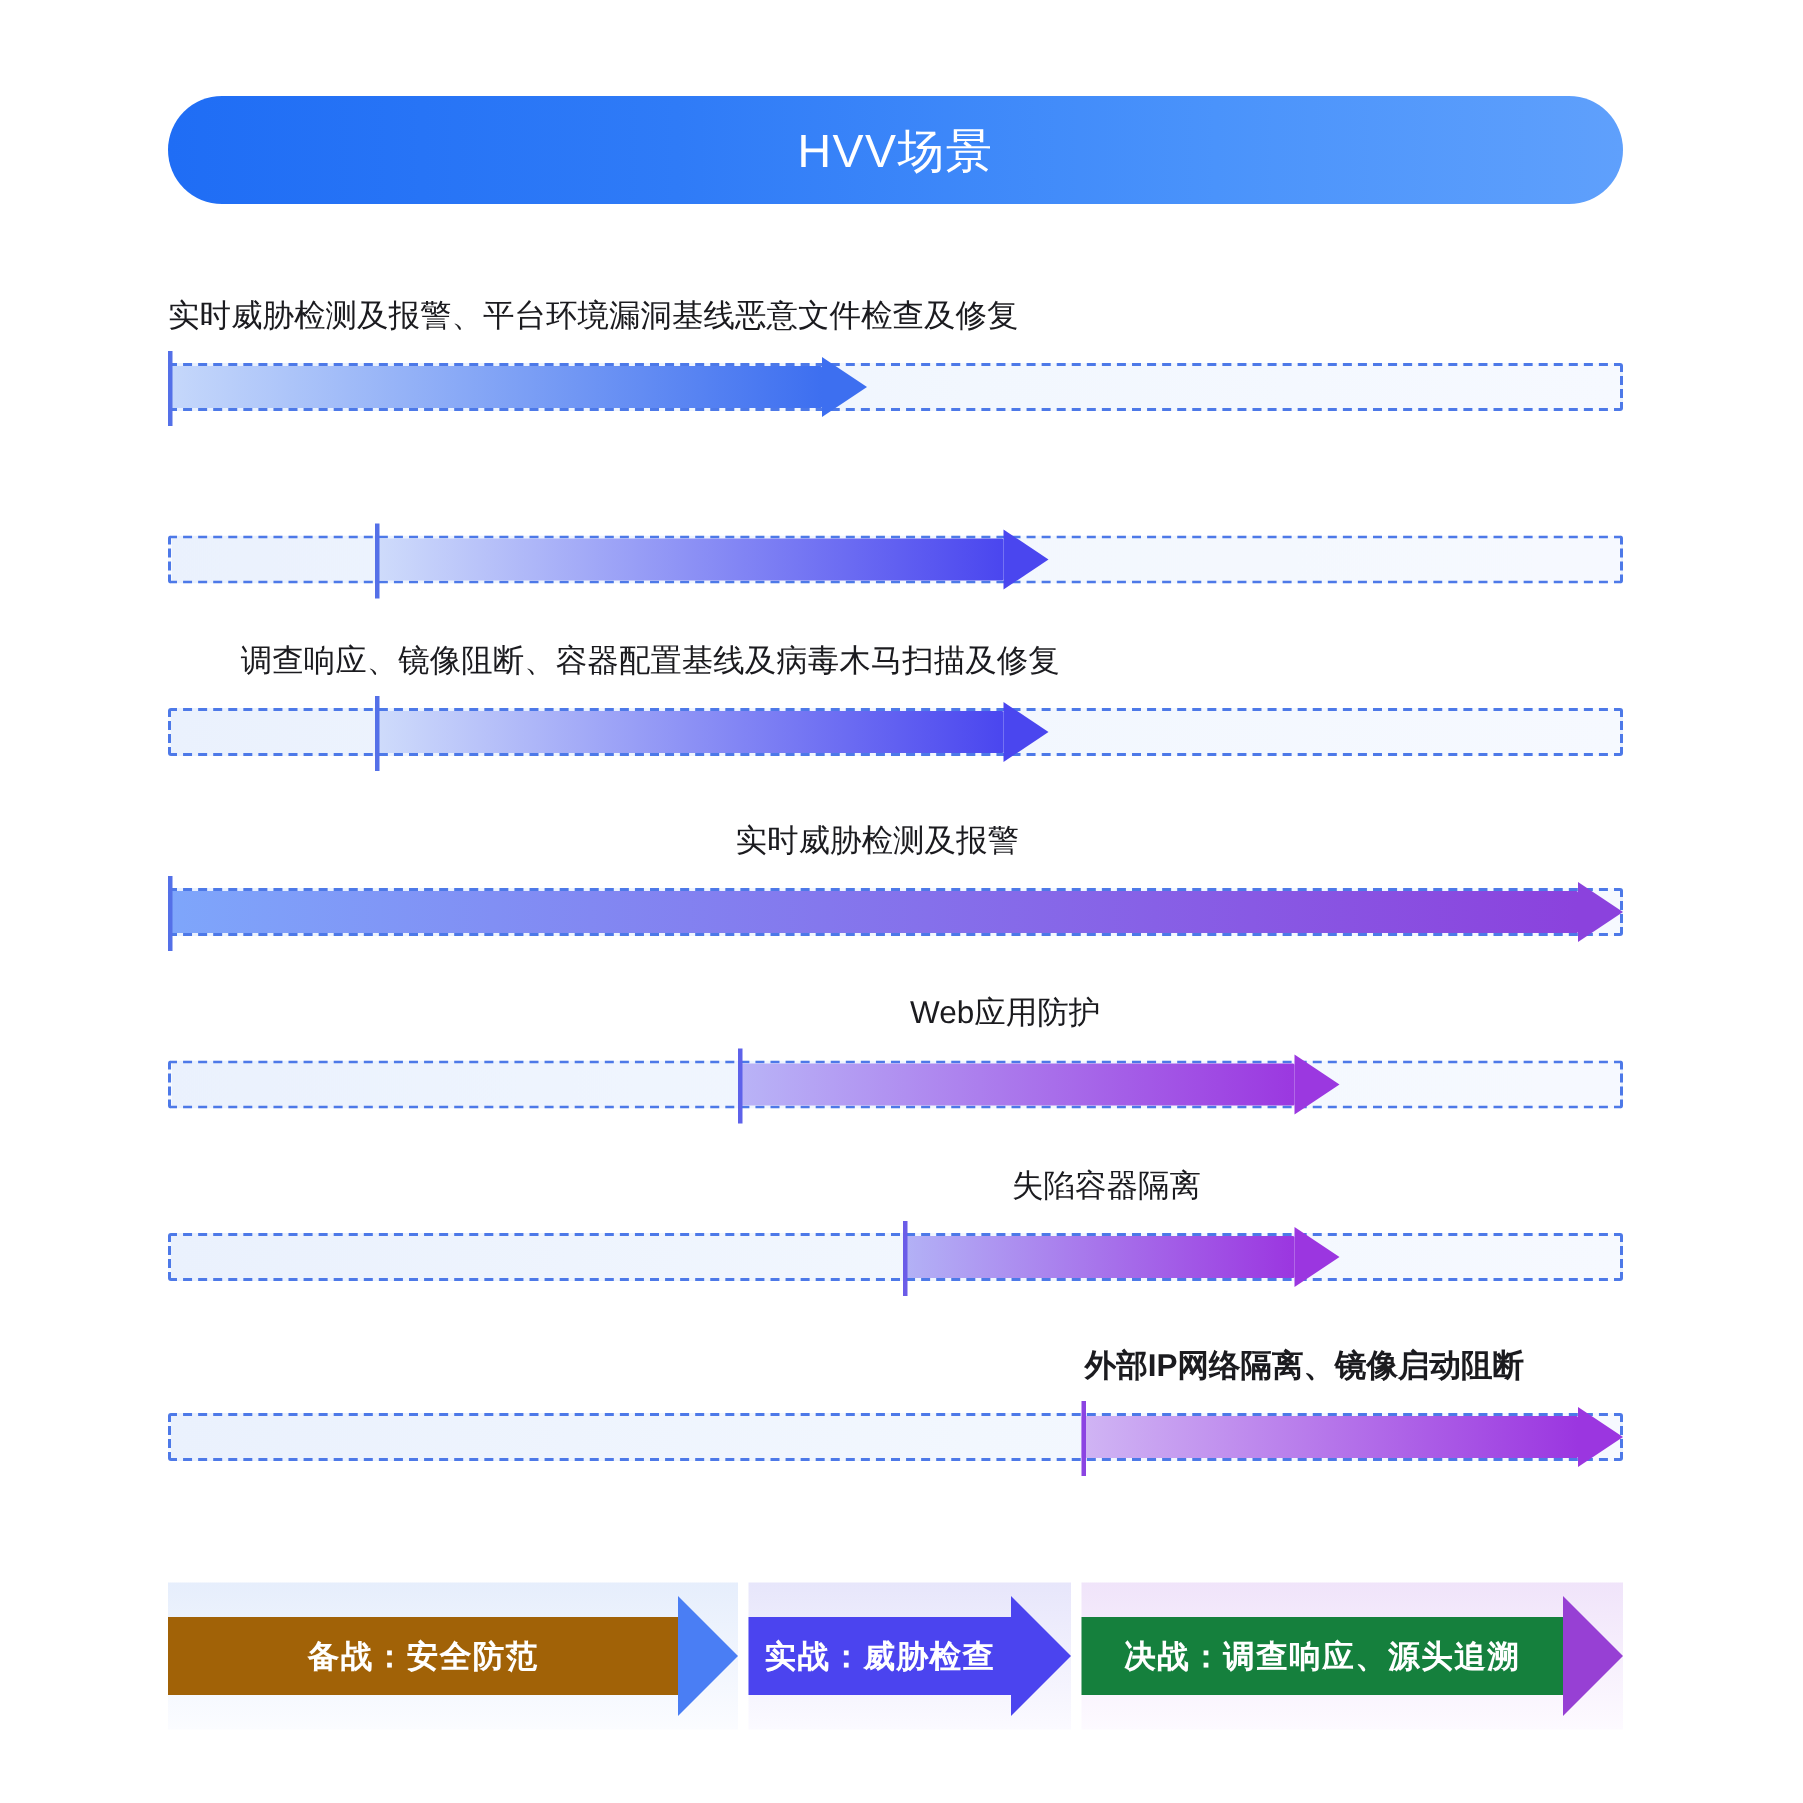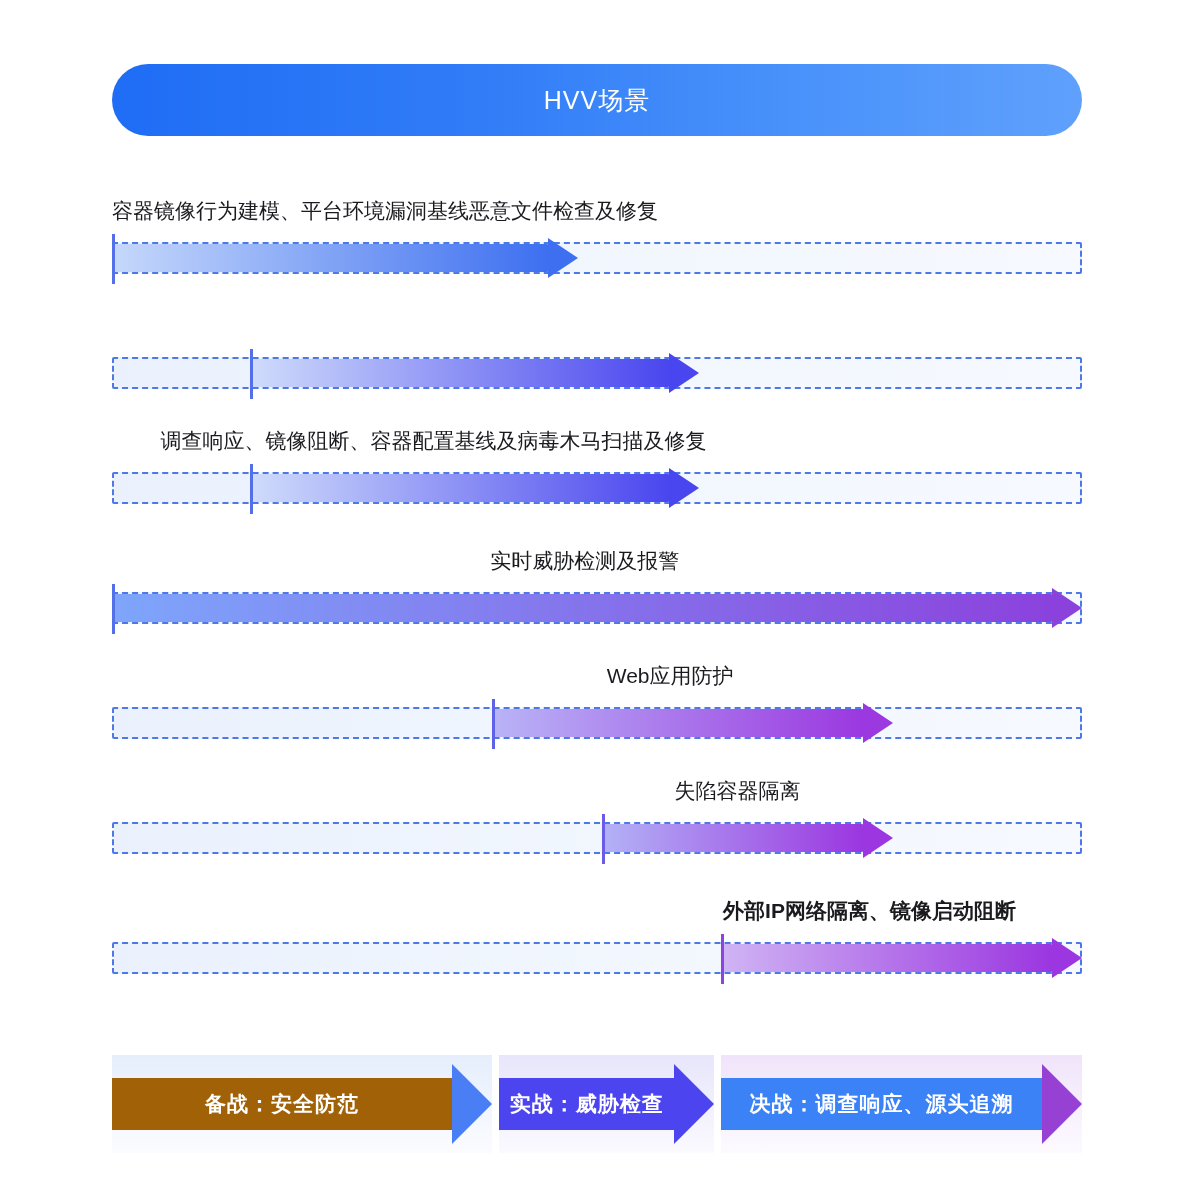--- a/index.html
+++ b/index.html
@@ -23,21 +23,21 @@
     width: 970px;
     height: 72px;
     border-radius: 36px;
     background: linear-gradient(90deg, #1f6df5 0%, #2f7bf7 35%, #4a93fb 72%, #5fa0fc 100%);
     display: flex;
     align-items: center;
     justify-content: center;
   }
   #title-banner .title-text {
     color: #ffffff;
-    font-size: 25px;
+    font-size: 31px;
     font-weight: 400;
     letter-spacing: 1px;
     line-height: 1;
   }
 
   
   .row {
     position: absolute;
     left: 112px;
     width: 970px;
@@ -138,21 +138,21 @@
 </style>
 </head>
 <body>
 
 <div id="title-banner">
   <span class="title-text">HVV场景</span>
 </div>
 
 <div id="timeline-rows">
     <div class="row" style="top: 196px;">
-      <div class="row-label" style="left: 0px;">容器镜像行为建模、平台环境漏洞基线恶意文件检查及修复</div>
+      <div class="row-label" style="left: 0px;">实时威胁检测及报警、平台环境漏洞基线恶意文件检查及修复</div>
       <div class="track" style="border-color: rgb(77, 121, 232);"></div>
       <div class="arrow" style="left: 0px; width: 465.6px;">
         <div class="shaft" style="width: 435.6px; background: linear-gradient(90deg, rgb(198, 216, 251) 0%, rgb(61, 111, 240) 100%);"></div>
         <div class="head" style="left: 435.6px; border-left: 30px solid rgb(61, 111, 240);"></div>
       </div>
       <div class="tick" style="left: 0px; background: rgb(84, 112, 232);"></div>
     </div>
     <div class="row" style="top: 311px;">
       <div class="track" style="border-color: rgb(77, 121, 232);"></div>
       <div class="arrow" style="left: 137.74px; width: 449.11px;">
@@ -218,18 +218,18 @@
     </div>
     <div class="phase" style="left: 387.03px; width: 215.34px;">
       <div class="band" style="background: linear-gradient(rgb(231, 230, 251) 0%, rgb(251, 250, 255) 100%);"></div>
       <div class="bar" style="width: 175.34px; background: rgb(75, 68, 239);">
         <span class="phase-text">实战：威胁检查</span>
       </div>
       <div class="tipwrap" style="left: 175.34px; border-left: 40px solid rgb(75, 68, 239);"></div>
     </div>
     <div class="phase" style="left: 609.16px; width: 360.84px;">
       <div class="band" style="background: linear-gradient(rgb(240, 228, 250) 0%, rgb(253, 250, 255) 100%);"></div>
-      <div class="bar" style="width: 320.84px; background: #3b82f6;">
+      <div class="bar" style="width: 320.84px; background: #15803d;">
         <span class="phase-text">决战：调查响应、源头追溯</span>
       </div>
       <div class="tipwrap" style="left: 320.84px; border-left: 40px solid rgb(151, 64, 212);"></div>
     </div>
   </div>
 
 </body></html>

